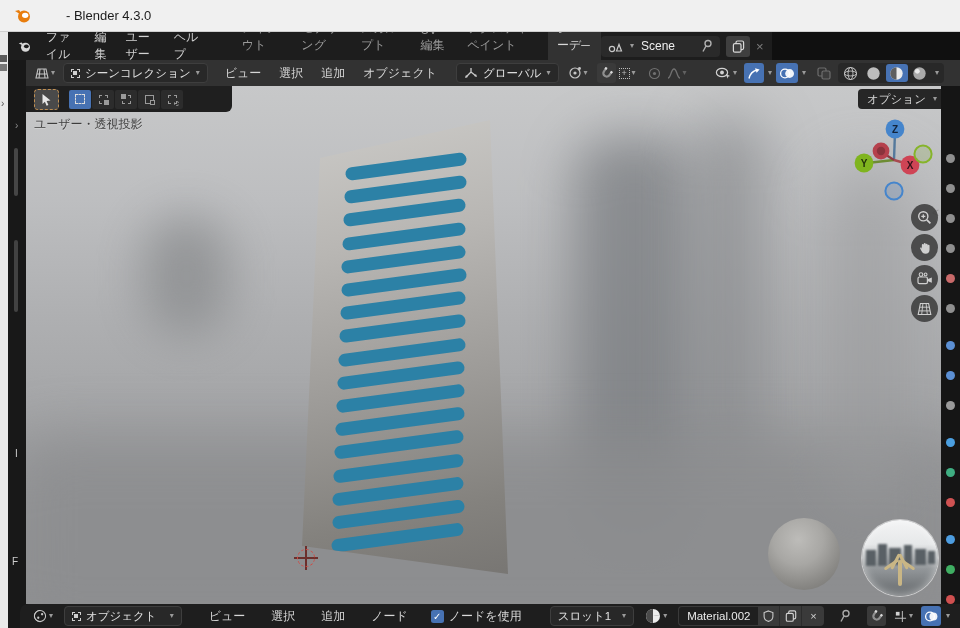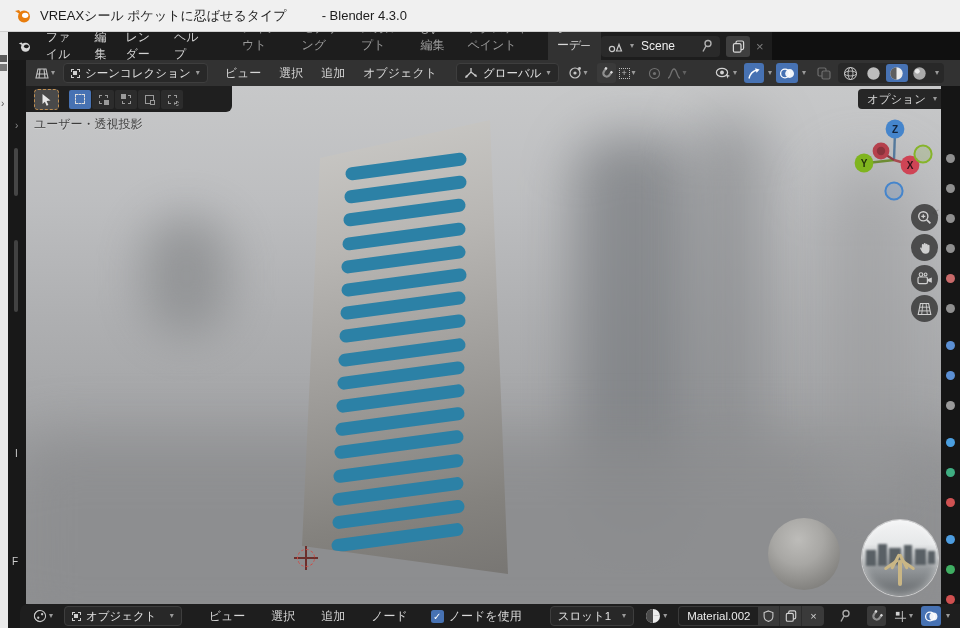--- a/index.html
+++ b/index.html
@@ -113,33 +113,32 @@
 </style>
 </head>
 <body>
 
 <div class="titlebar">
   <svg width="17" height="15" viewBox="0 0 17 15">
     <path d="M1 3 L9 8 L5 2 Z" fill="#e87d0d"></path>
     <circle cx="10" cy="8.5" r="6" fill="#e87d0d"></circle>
     <ellipse cx="11.2" cy="7.3" rx="3.2" ry="2.6" fill="#ffffff"></ellipse>
   </svg>
-  <span>VREAXシール ポケットに忍ばせるタイプ</span>
   <span class="ver">- Blender 4.3.0</span>
 </div>
 
 <div class="topbar">
   <svg width="18" height="15" viewBox="0 0 17 15" style="margin-right:8px">
     <path d="M1 3 L9 8 L5 2 Z" fill="#d8d8d8"></path>
     <circle cx="10" cy="8.5" r="6" fill="#d8d8d8"></circle>
     <ellipse cx="11.2" cy="7.3" rx="3.2" ry="2.6" fill="#1d1d1d"></ellipse>
   </svg>
   <span class="menu">ファイル</span>
   <span class="menu">編集</span>
-  <span class="menu">レンダー</span>
+  <span class="menu">ユーザー</span>
   <span class="menu">ヘルプ</span>
   <div class="tabs">
     <span class="tab">レイアウト</span>
     <span class="tab">モデリング</span>
     <span class="tab">スカルプト</span>
     <span class="tab">UV編集</span>
     <span class="tab">テクスチャペイント</span>
     <span class="tab active">シェーデ─</span>
   </div>
   <div class="scenewrap">

